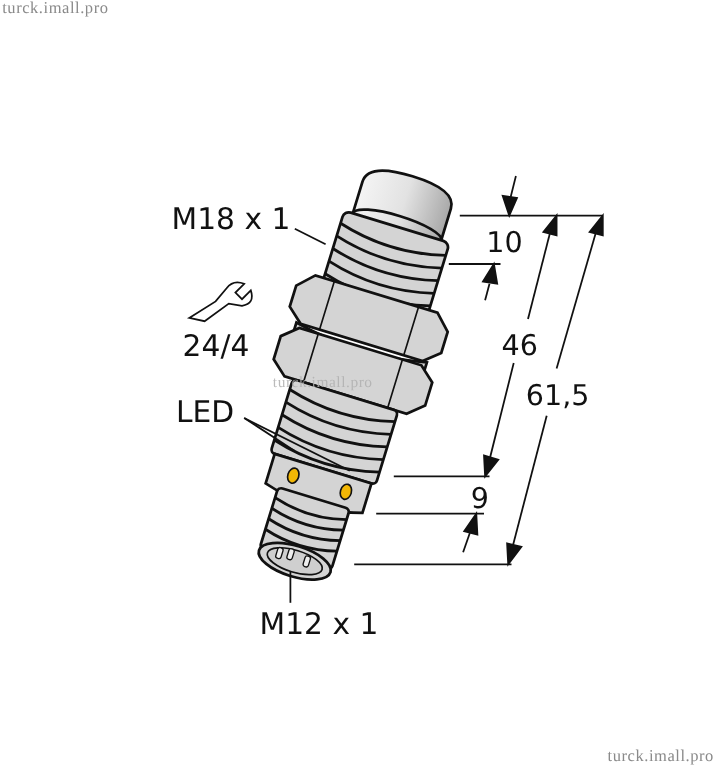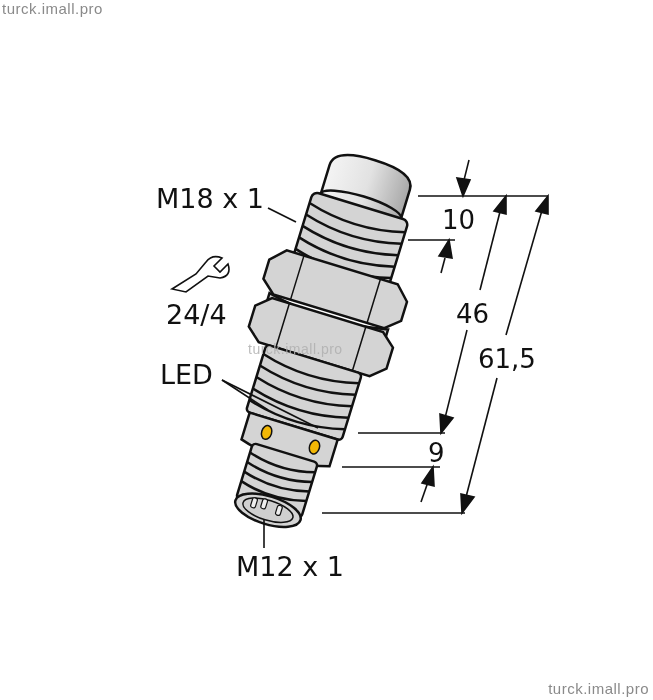--- a/index.html
+++ b/index.html
@@ -1,17 +1,17 @@
 <!DOCTYPE html>
 <html><head>
 <meta charset="utf-8">
 <style>
   html, body { margin: 0; padding: 0; background: #ffffff; }
   body { width: 653px; height: 700px; position: relative; overflow: hidden; font-family: "Liberation Sans", sans-serif; }
-  .wm { position: absolute; font-family: Liberation Sans, sans-serif; font-size: 15px; color: #8a8a8a; letter-spacing: 0.5px; }
+  .wm { position: absolute; font-family: Liberation Serif, serif; font-size: 15px; color: #8a8a8a; letter-spacing: 0.5px; }
   .wm-tl { left: 2px; top: 0px; }
   .wm-br { right: 4px; top: 680px; }
   .wm-mid { left: 248px; top: 341px; font-size: 14px; color: #b0b0b0; opacity: 0.85; }
   svg { position: absolute; left: 0; top: 0; }
   .lbl { font-family: "DejaVu Sans", sans-serif; font-size: 27px; fill: #111; }
   .dim { font-family: "DejaVu Sans", sans-serif; font-size: 26px; fill: #111; }
 </style>
 </head>
 <body>
 

